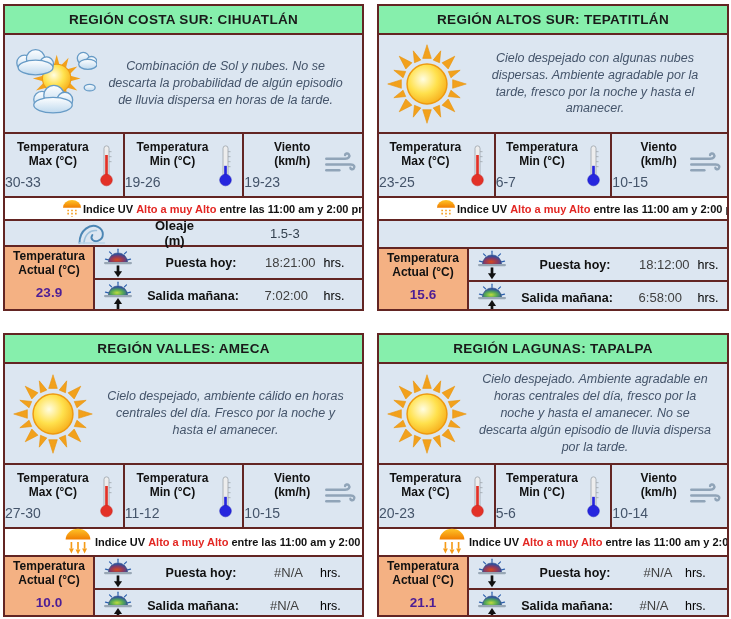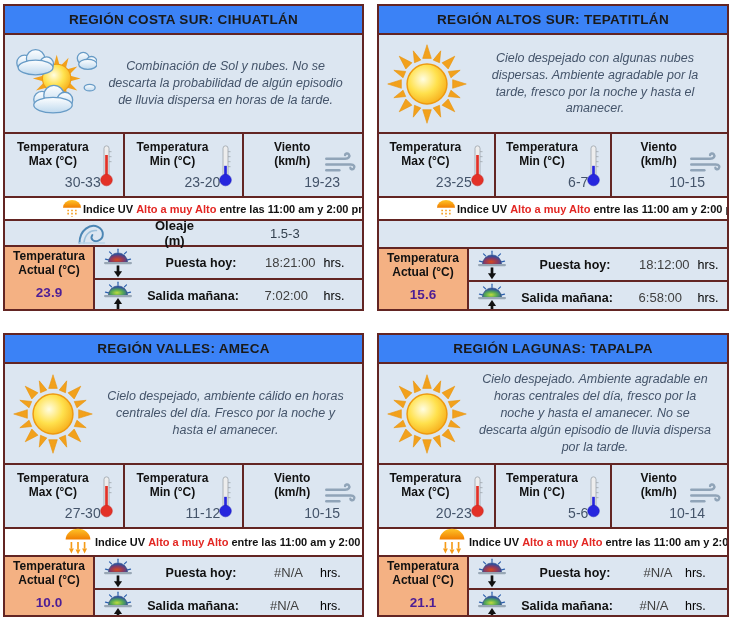--- a/index.html
+++ b/index.html
@@ -1,34 +1,34 @@
 <!DOCTYPE html>
 <html><head>
 <meta charset="utf-8">
 <style>
   * { box-sizing: border-box; margin: 0; padding: 0; }
   html,body { width: 731px; height: 619px; background: #ffffff;
     font-family: "Liberation Sans", "DejaVu Sans", sans-serif; }
   .board { display: grid; grid-template-columns: 361px 352px; grid-template-rows: 307px 284px;
     column-gap: 13px; row-gap: 22px; padding: 4px 0 0 3px; }
   .card { border: 2px solid #632523; background: #DCE6F1; display: flex; flex-direction: column; overflow: hidden; }
-  .hdr { height: 29px; background: #3b82f6; border-bottom: 2px solid #632523;
+  .hdr { height: 29px; background: #86efac; border-bottom: 2px solid #632523;
     display: flex; align-items: center; justify-content: center;
     font-weight: bold; font-size: 13.5px; color: #1a1a1a; letter-spacing: .3px; }
   .desc { flex: 1; display: flex; align-items: center; }
   .wicon { width: 96px; display: flex; align-items: center; justify-content: center; flex-shrink: 0; }
   .dtext { flex: 1; padding: 0 14px 0 2px; text-align: center; font-style: italic;
     color: #44546A; font-size: 12.5px; line-height: 1.35; }
   .temps { height: 66px; border-top: 2px solid #632523; border-bottom: 2px solid #632523; display: flex; }
   .tcol { flex: 1; position: relative; border-right: 2px solid #632523; padding-top: 6px; }
   .tcol:last-child { border-right: none; }
   .tlabel { text-align: center; font-weight: bold; font-size: 12px; line-height: 1.2;
     color: #111; padding-right: 22px; }
   .tlabel span { display: block; }
-  .tval { text-align: right; padding-right: 22px; margin-top: 5px; font-size: 14px; color: #44546A; padding-left: 24px; }
+  .tval { text-align: left; padding-right: 22px; margin-top: 5px; font-size: 14px; color: #44546A; }
   .ticon { position: absolute; right: 9px; top: 9px; }
   .ticon svg { width: 15px; height: 44px; }
   .windcol .ticon { right: 3px; top: 16px; }
   .windcol .ticon svg { width: 36px; height: 29px; }
   .uvrow { background: #ffffff; border-bottom: 2px solid #632523; display: flex; align-items: center; padding-left: 56px; }
   .r1 .uvrow { height: 23px; }
   .r2 .uvrow { height: 28px; }
   .uvicon { display: flex; align-items: center; }
   .uvicon.small svg { width: 22px; height: 18px; }
   .uvicon.large svg { width: 34px; height: 28px; }
@@ -251,21 +251,21 @@
         <div class="tval">30-33</div>
         <span class="ticon"><svg>
               <use href="#sym-thred"></use>
             </svg></span>
       </div>
       <div class="tcol">
         <div class="tlabel">
             <span>Temperatura</span>
             <span>Min (°C)</span>
           </div>
-        <div class="tval">23-20</div>
+        <div class="tval">19-26</div>
         <span class="ticon"><svg>
               <use href="#sym-thblue"></use>
             </svg></span>
       </div>
       <div class="tcol windcol">
         <div class="tlabel">
             <span>Viento</span>
             <span>(km/h)</span>
           </div>
         <div class="tval">19-23</div>

